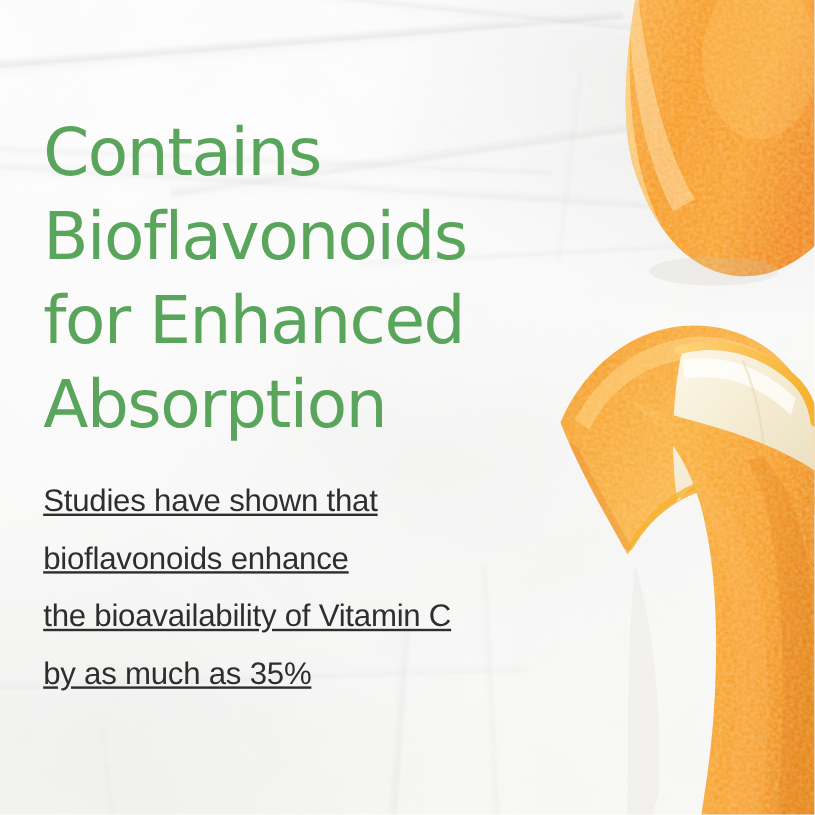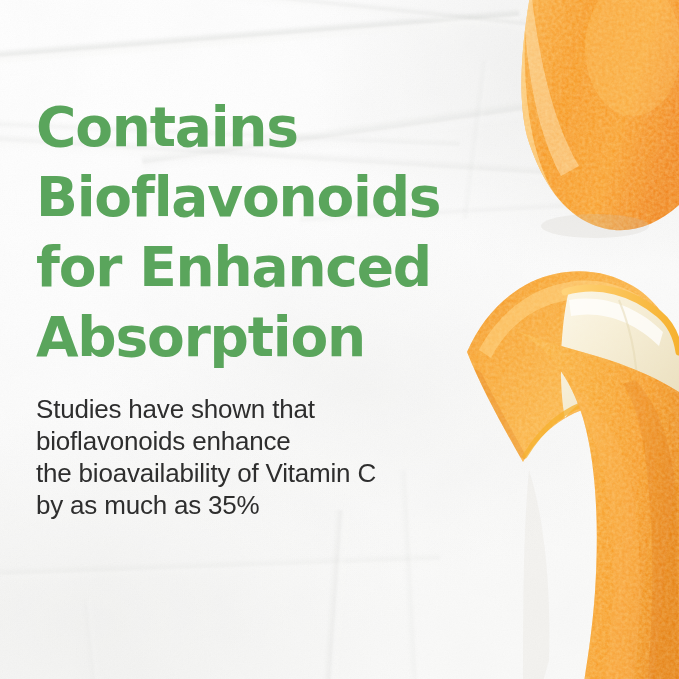--- a/index.html
+++ b/index.html
@@ -89,40 +89,41 @@
 
   
   .headline {
     position: absolute;
     left: 36px;
     top: 92px;
     width: 470px;
     margin: 0;
     color: #5aa55c;
     font-family: "DejaVu Sans", "Liberation Sans", sans-serif;
-    font-weight: 700;
+    font-weight: 400;
     font-size: 55px;
     line-height: 70px;
     letter-spacing: -1.2px;
     white-space: pre-line;
   }
 
   .bodycopy {
     position: absolute;
     left: 36px;
     top: 393px;
     width: 440px;
     margin: 0;
     color: #2e2e2e;
     font-family: "Liberation Sans", "DejaVu Sans", sans-serif;
     font-weight: 300;
     font-size: 26px;
-    line-height: 32px;
+    line-height: 48px;
     letter-spacing: -0.2px;
     white-space: pre-line;
+    text-decoration: underline;
   }
 </style>
 </head>
 <body>
 
 <div class="canvas">
 
   <div class="paper-base"></div>
   <div class="paper-shade"></div>
 

